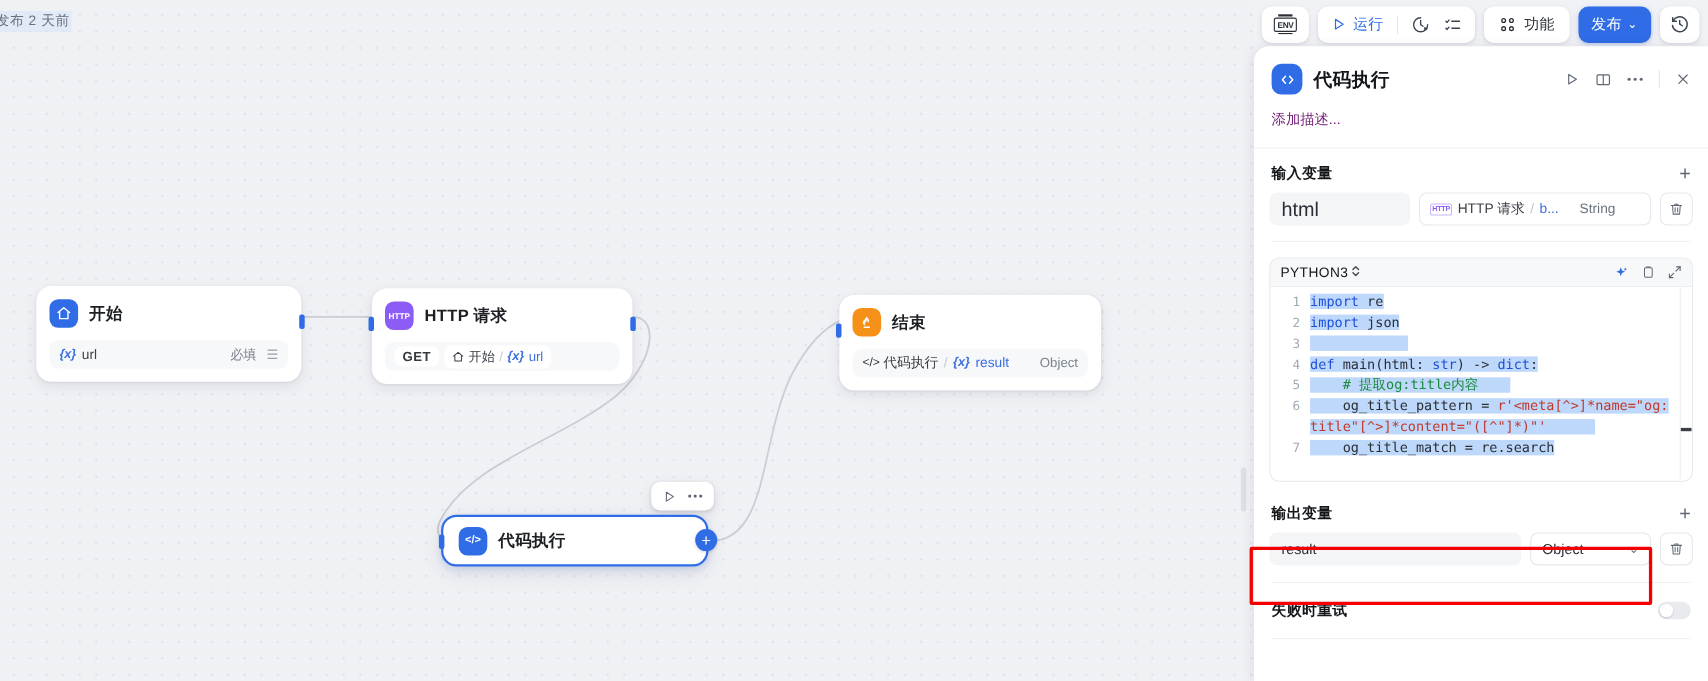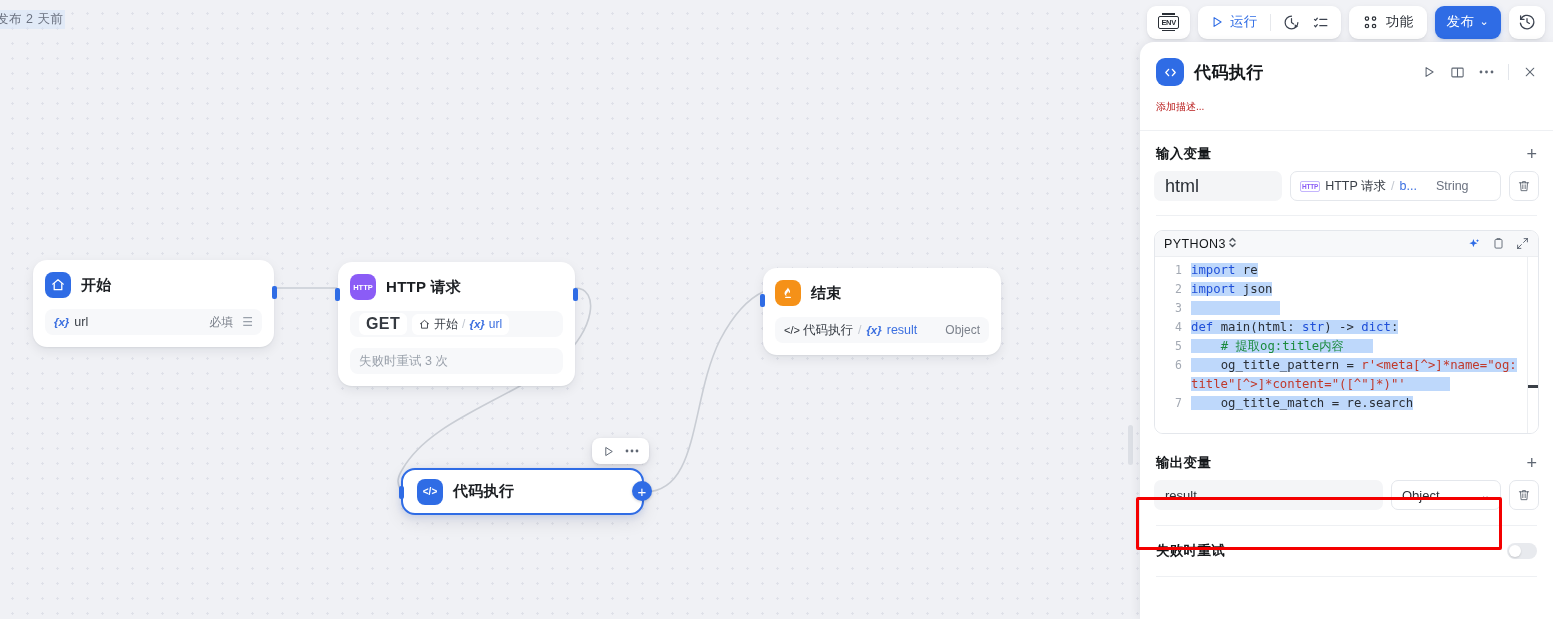--- a/index.html
+++ b/index.html
@@ -50,21 +50,21 @@
     font-size: 12.5px; color: #3a3f47; gap: 5px;
   }
   .node-row.plain { color: #9aa1ab; }
   .vx { color: #3b6fe0; font-style: italic; font-size: 11.5px; font-weight: 600; }
   .spacer { flex: 1 1 auto; }
   .req { color: #7c828c; font-size: 12px; }
   .hamb { color: #9aa1ab; font-size: 12px; margin-left: 4px; }
 
   .method-pill {
     background: #fff; border-radius: 6px; padding: 2px 7px;
-    font-size: 16px; font-weight: 700; color: #353a41; letter-spacing: .4px;
+    font-size: 12px; font-weight: 700; color: #353a41; letter-spacing: .4px;
   }
   .ref-chip {
     background: #fff; border-radius: 6px; padding: 2px 7px;
     display: flex; align-items: center; gap: 4px;
     font-size: 12px; color: #3a3f47;
   }
   .ref-sep { color: #c3c8d0; }
 
   .handle {
     position: absolute; width: 5px; height: 13px; border-radius: 2px;
@@ -104,21 +104,21 @@
   }
   .panel-head { display: flex; align-items: center; padding: 16px 16px 0 16px; gap: 10px; }
   .panel-ico {
     width: 28px; height: 28px; border-radius: 9px; background: #2f6ce5;
     display: flex; align-items: center; justify-content: center; color: #fff; flex: 0 0 28px;
   }
   .panel-title { font-size: 17px; font-weight: 700; color: #14171a; letter-spacing: .4px; }
   .head-actions { margin-left: auto; display: flex; align-items: center; gap: 14px; color: #5f6773; }
   .head-actions span { display: flex; align-items: center; cursor: pointer; }
   .vdiv { width: 1px; height: 16px; background: #e3e6eb; }
-  .desc { padding: 14px 16px 16px 16px; font-size: 10px; color: #b91c1c; border-bottom: 1px solid #eef0f3; }
+  .desc { padding: 14px 16px 16px 16px; font-size: 13px; color: #701a75; border-bottom: 1px solid #eef0f3; }
 
   .sec-head {
     display: flex; align-items: center; padding: 14px 16px 8px 16px; gap: 30px;
   }
   .sec-title { font-size: 13.5px; font-weight: 700; color: #14171a; letter-spacing: .3px; }
   .sec-plus { margin-left: auto; color: #5f6773; font-size: 18px; line-height: 1; cursor: pointer; }
 
   .var-row { display: flex; align-items: center; gap: 8px; padding: 0 14px; }
   .var-name {
     flex: 0 0 128px; height: 30px; background: #f4f5f7; border-radius: 7px;
@@ -284,23 +284,20 @@
         <span class="ref-chip">
           <svg width="11" height="11" viewBox="0 0 24 24" fill="none" stroke="#3a3f47" stroke-width="2" stroke-linecap="round" stroke-linejoin="round">
             <path d="M3 10.5 12 3l9 7.5"></path>
               <path d="M5.5 9.5V20h13V9.5"></path>
           </svg>
           <span>开始</span>
           <span class="ref-sep">/</span>
           <span class="vx">{x}</span>
           <span style="color:#3b6fe0;">url</span>
         </span>
-      </div>
-      <div class="node-row plain">
-        <span>失败时重试 3 次</span>
       </div>
       <div class="handle" style="left:-3px; top:26px;"></div>
       <div class="handle" style="right:-3px; top:26px;"></div>
     </div>
 
     <div class="node" id="node-end" style="left:763px; top:268px; width:238px;">
       <div class="node-head">
         <div class="node-ico" style="background:#f59118;">
           <svg width="14" height="14" viewBox="0 0 24 24" fill="#fff">
             <path d="M12 2.5c1 3 3.5 4 3.5 7 0 1.6-1 2.7-2.2 3.2.6-1.6.1-3.2-1.3-4.6.2 2.6-1.6 3.7-2.6 5.1-1 1.4-.6 3.4 1.1 4.3-2.6-.3-4.5-2.3-4.5-5 0-4 4-5.3 6-10z"></path>

